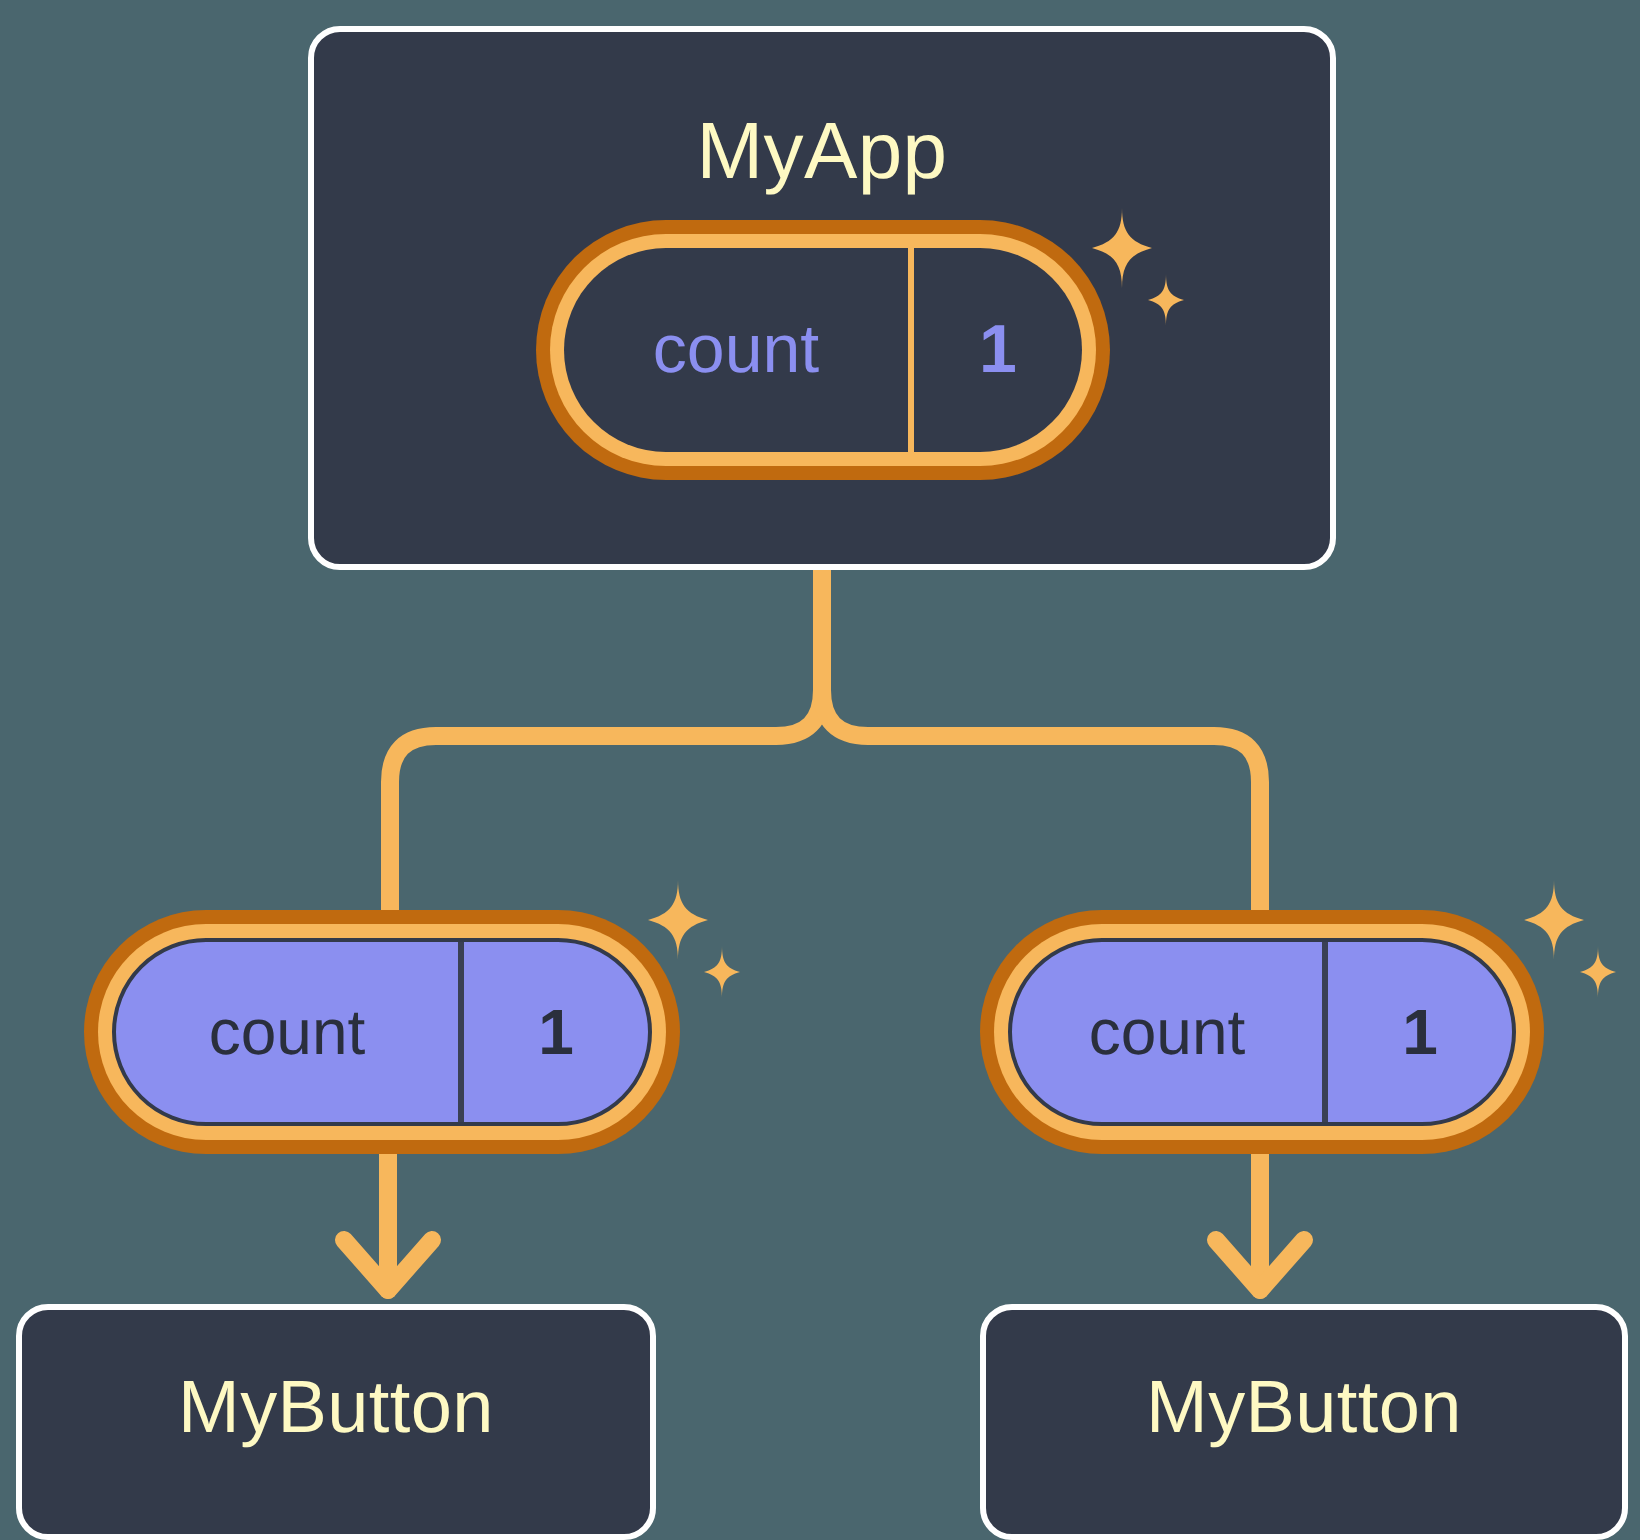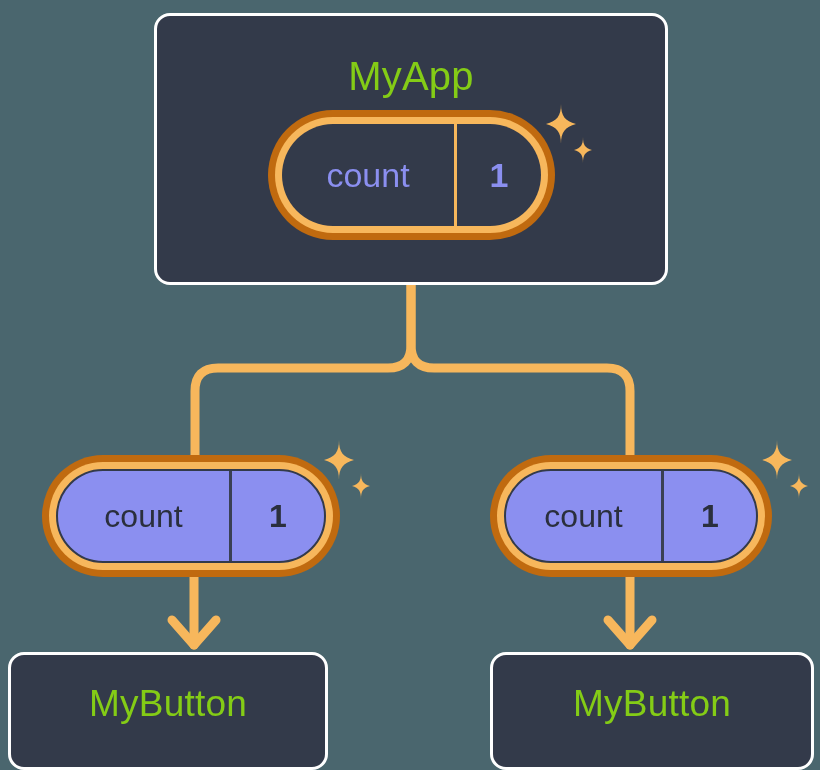--- a/index.html
+++ b/index.html
@@ -39,21 +39,21 @@
     background: #333a4a;
     border: 3px solid #ffffff;
     border-radius: 16px;
     z-index: 2;
   }
   .card-title {
     position: absolute;
     left: 0;
     width: 100%;
     text-align: center;
-    color: #84cc16;
+    color: #fef9c3;
     font-weight: 400;
     letter-spacing: 0.2px;
     white-space: nowrap;
   }
 
   
   #card-myapp {
     left: 154px;
     top: 13px;
     width: 514px;

